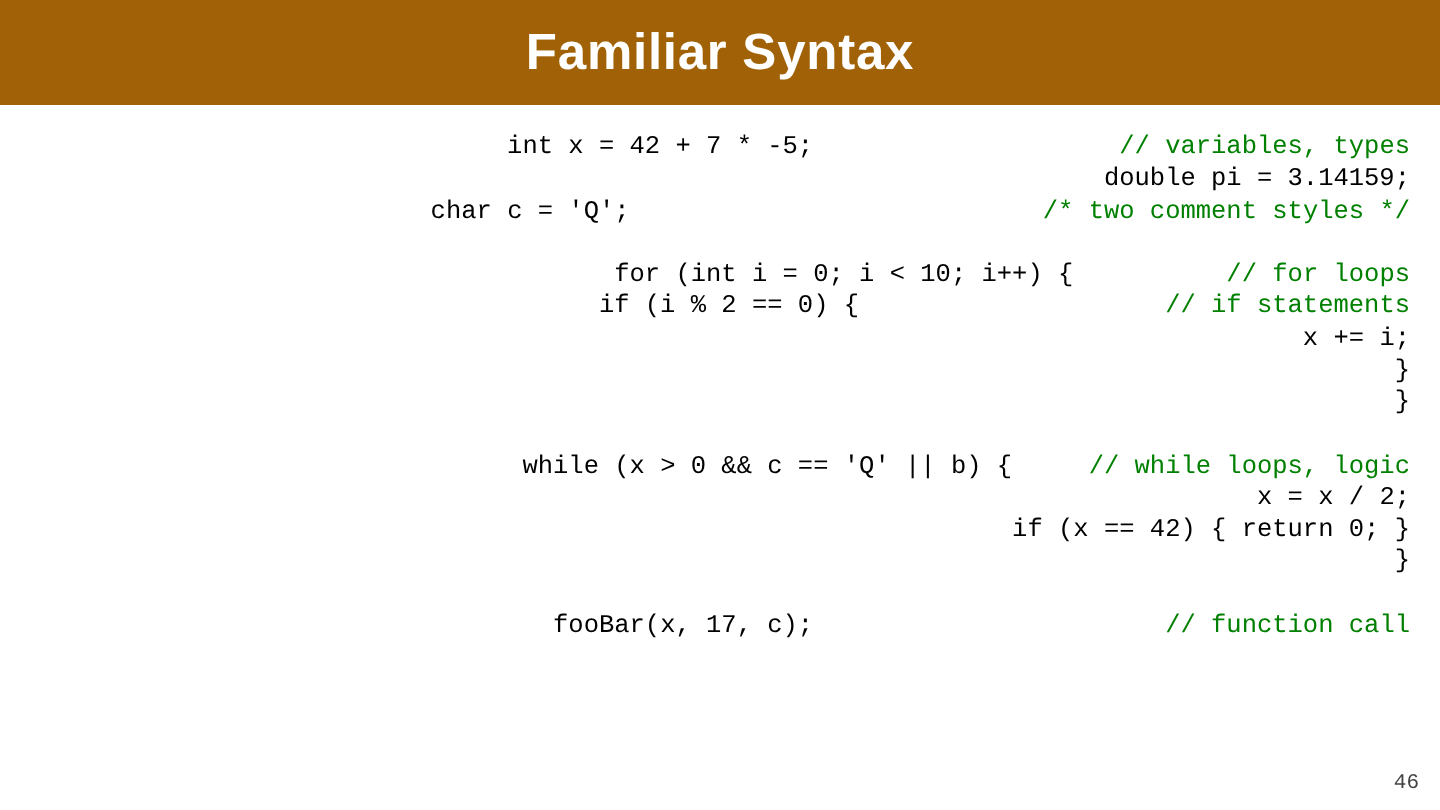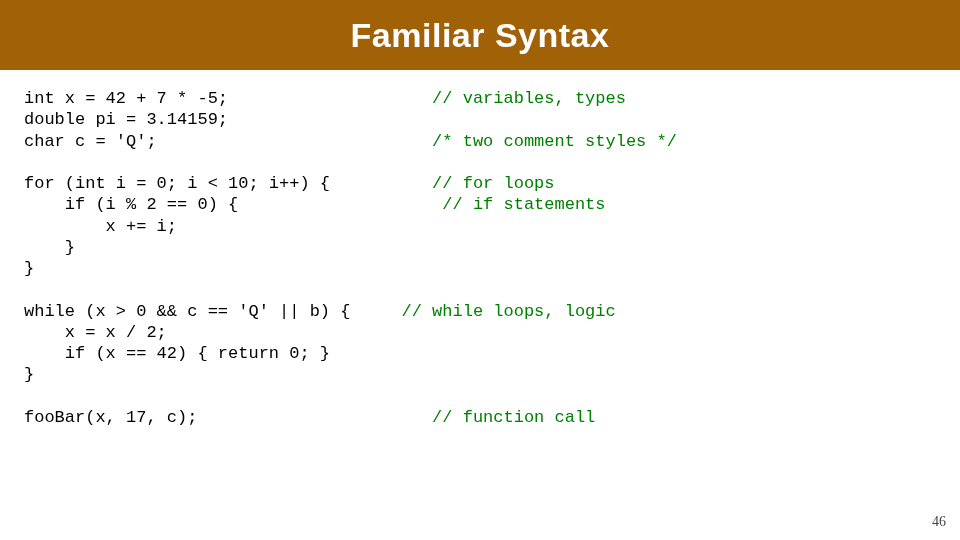--- a/index.html
+++ b/index.html
@@ -26,31 +26,32 @@
     font-size: 34px;
     letter-spacing: 0.5px;
   }
   .code-area {
     padding: 18px 20px 0 24px;
     font-family: Consolas, "Courier New", monospace;
     font-size: 17px;
     line-height: 1.25;
     white-space: pre;
     color: #000000;
+    text-align: right;
   }
   .comment {
     color: #008000;
   }
   .page-number {
     position: absolute;
     right: 14px;
     bottom: 10px;
     font-size: 14px;
     color: #444;
-    font-family: Liberation Serif, serif;
+    font-family: Liberation Mono, monospace;
   }
 </style>
 </head>
 <body>
 
 <div class="title-bar">
   <span class="title-text">Familiar Syntax</span>
 </div>
 
 <div class="code-area"><span>int x = 42 + 7 * -5;</span>                    <span class="comment">// variables, types</span>

